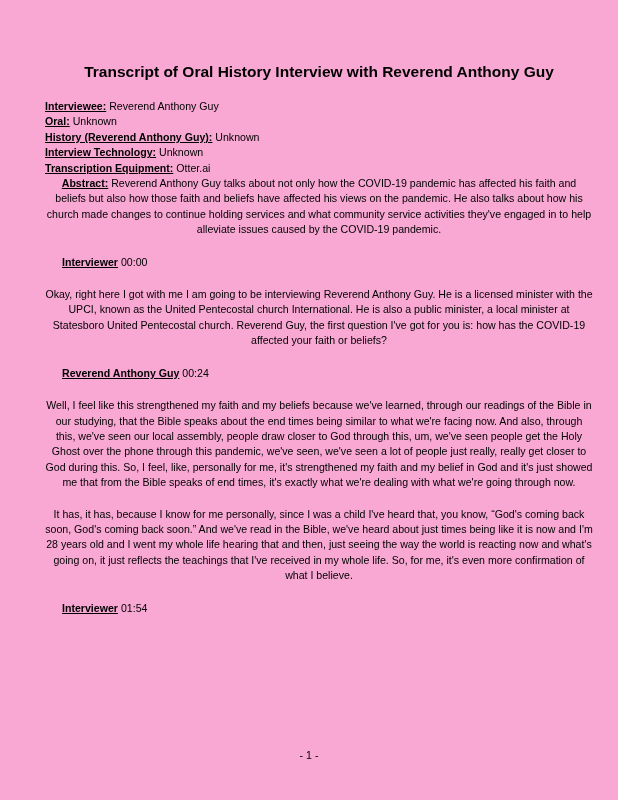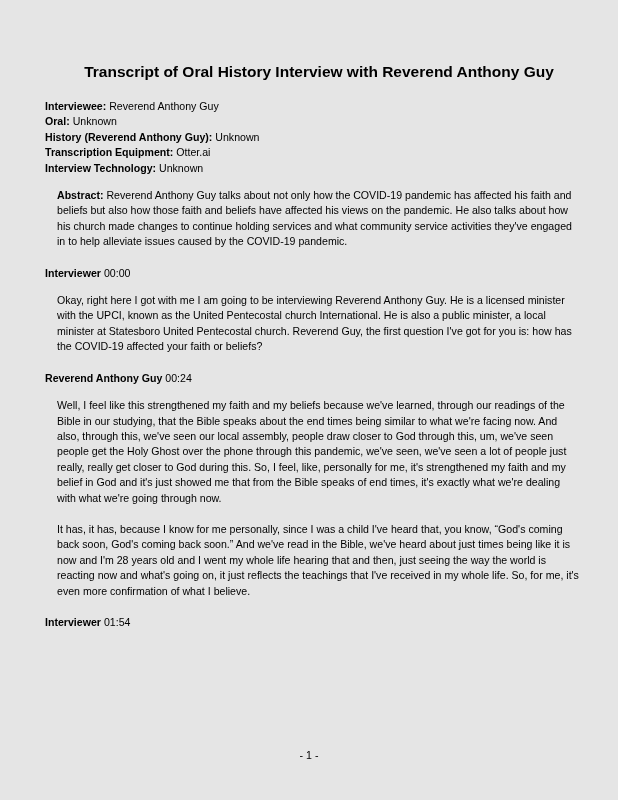--- a/index.html
+++ b/index.html
@@ -4,21 +4,21 @@
 <style>
   html, body {
     margin: 0;
     padding: 0;
     background: #ffffff;
   }
   .page {
     position: relative;
     width: 618px;
     height: 800px;
-    background: #e5e5e5;
+    background: #f9a8d4;
     font-family: "Liberation Sans", sans-serif;
     color: #000000;
     overflow: hidden;
   }
   .content {
     position: absolute;
     top: 62px;
     left: 45px;
     right: 25px;
     font-size: 10.6px;
@@ -34,27 +34,29 @@
   .metadata {
     margin-top: 17px;
   }
   .meta-row {
     margin: 0;
   }
   .block {
     margin-top: 16px;
   }
   .speaker-heading {
-    margin: 0;
+    margin: 17px;
   }
   .para {
-    margin: 12px;
+    margin: 0;
+    text-align: center;
   }
   b, .bold {
     font-weight: bold;
+    text-decoration: underline;
   }
   .footer {
     position: absolute;
     top: 748px;
     left: 0;
     width: 100%;
     text-align: center;
     font-size: 10.6px;
     line-height: 15.4px;
     color: #000000;
@@ -65,22 +67,22 @@
 
 <div class="page">
   <div class="content">
 
     <h1 class="doc-title">Transcript of Oral History Interview with Reverend Anthony Guy</h1>
 
     <div class="metadata">
       <p class="meta-row"><b>Interviewee:</b> <span>Reverend Anthony Guy</span></p>
       <p class="meta-row"><b>Oral:</b> <span>Unknown</span></p>
       <p class="meta-row"><b>History (Reverend Anthony Guy):</b> <span>Unknown</span></p>
+      <p class="meta-row"><b>Interview Technology:</b> <span>Unknown</span></p>
       <p class="meta-row"><b>Transcription Equipment:</b> <span>Otter.ai</span></p>
-      <p class="meta-row"><b>Interview Technology:</b> <span>Unknown</span></p>
     </div>
 
     <p class="block para"><b>Abstract:</b> <span>Reverend Anthony Guy talks about not only how the COVID-19 pandemic has affected his faith and beliefs but also how those faith and beliefs have affected his views on the pandemic. He also talks about how his church made changes to continue holding services and what community service activities they've engaged in to help alleviate issues caused by the COVID-19 pandemic.</span></p>
 
     <div class="block">
       <p class="speaker-heading"><b>Interviewer</b> <span>00:00</span></p>
       <p class="para">Okay, right here I got with me I am going to be interviewing Reverend Anthony Guy. He is a licensed minister with the UPCI, known as the United Pentecostal church International. He is also a public minister, a local minister at Statesboro United Pentecostal church. Reverend Guy, the first question I've got for you is: how has the COVID-19 affected your faith or beliefs?</p>
     </div>
 
     <div class="block">

